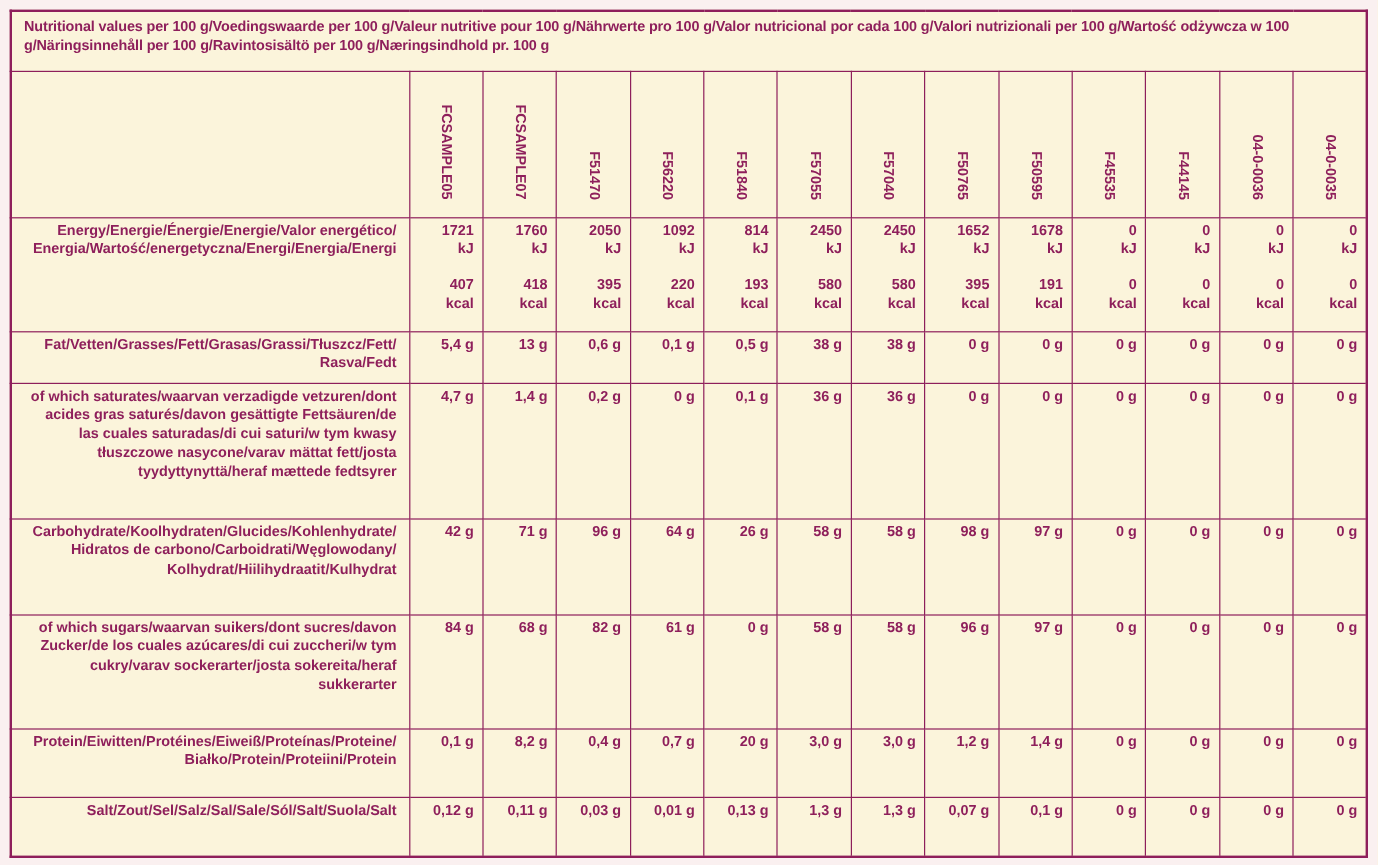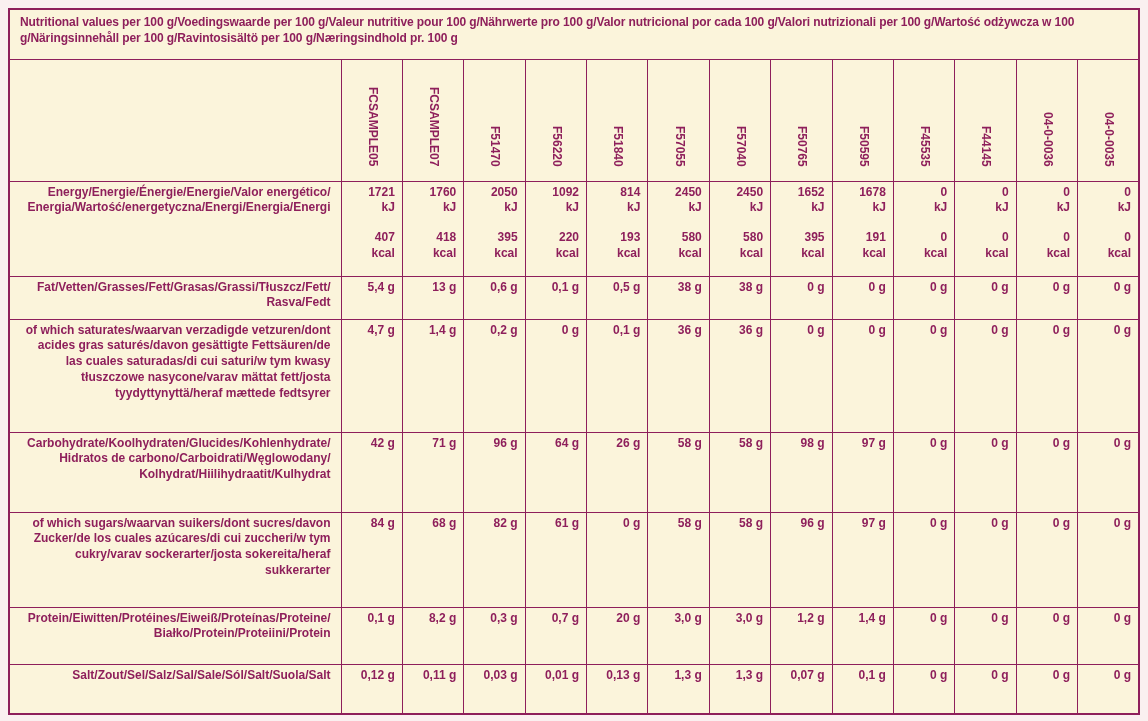--- a/index.html
+++ b/index.html
@@ -307,21 +307,21 @@
           <td class="value-cell">97 g</td>
           <td class="value-cell">0 g</td>
           <td class="value-cell">0 g</td>
           <td class="value-cell">0 g</td>
           <td class="value-cell">0 g</td>
         </tr>
         <tr>
           <td class="label-cell">Protein/<wbr>Eiwitten/<wbr>Protéines/<wbr>Eiweiß/<wbr>Proteínas/<wbr>Proteine/<wbr>Białko/<wbr>Protein/<wbr>Proteiini/<wbr>Protein</td>
           <td class="value-cell">0,1 g</td>
           <td class="value-cell">8,2 g</td>
-          <td class="value-cell">0,3 g</td>
+          <td class="value-cell">0,4 g</td>
           <td class="value-cell">0,7 g</td>
           <td class="value-cell">20 g</td>
           <td class="value-cell">3,0 g</td>
           <td class="value-cell">3,0 g</td>
           <td class="value-cell">1,2 g</td>
           <td class="value-cell">1,4 g</td>
           <td class="value-cell">0 g</td>
           <td class="value-cell">0 g</td>
           <td class="value-cell">0 g</td>
           <td class="value-cell">0 g</td>

